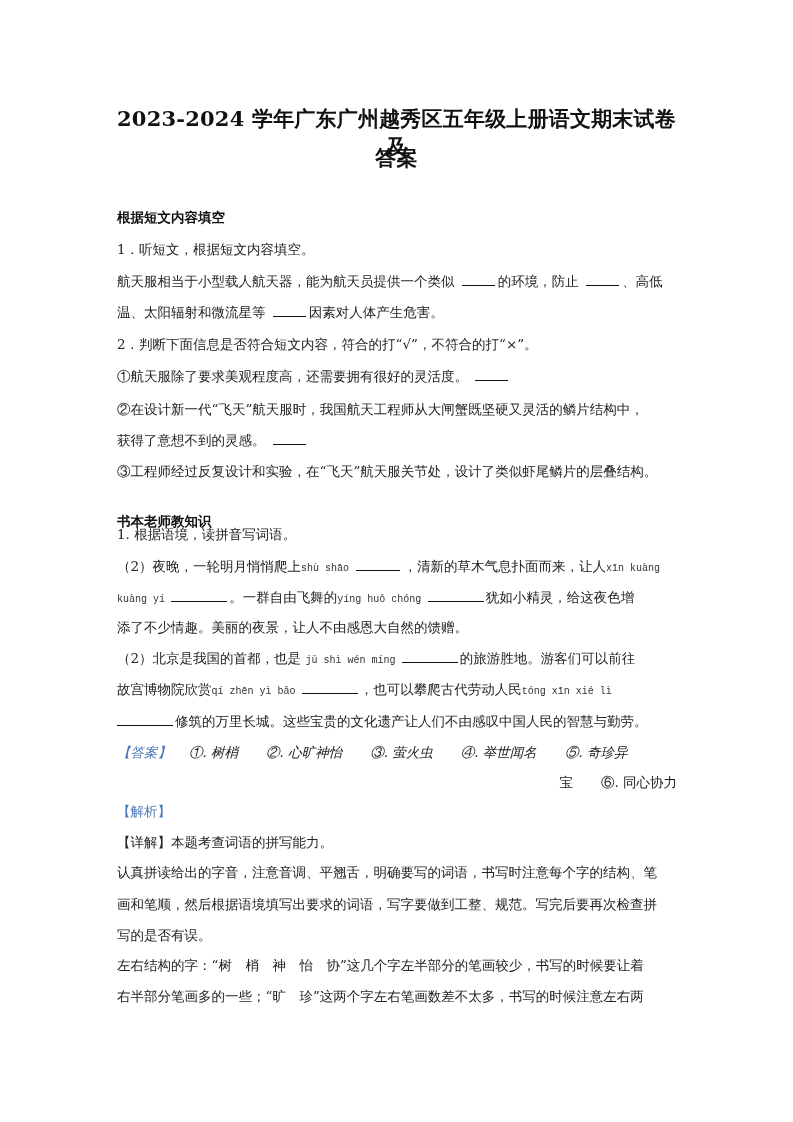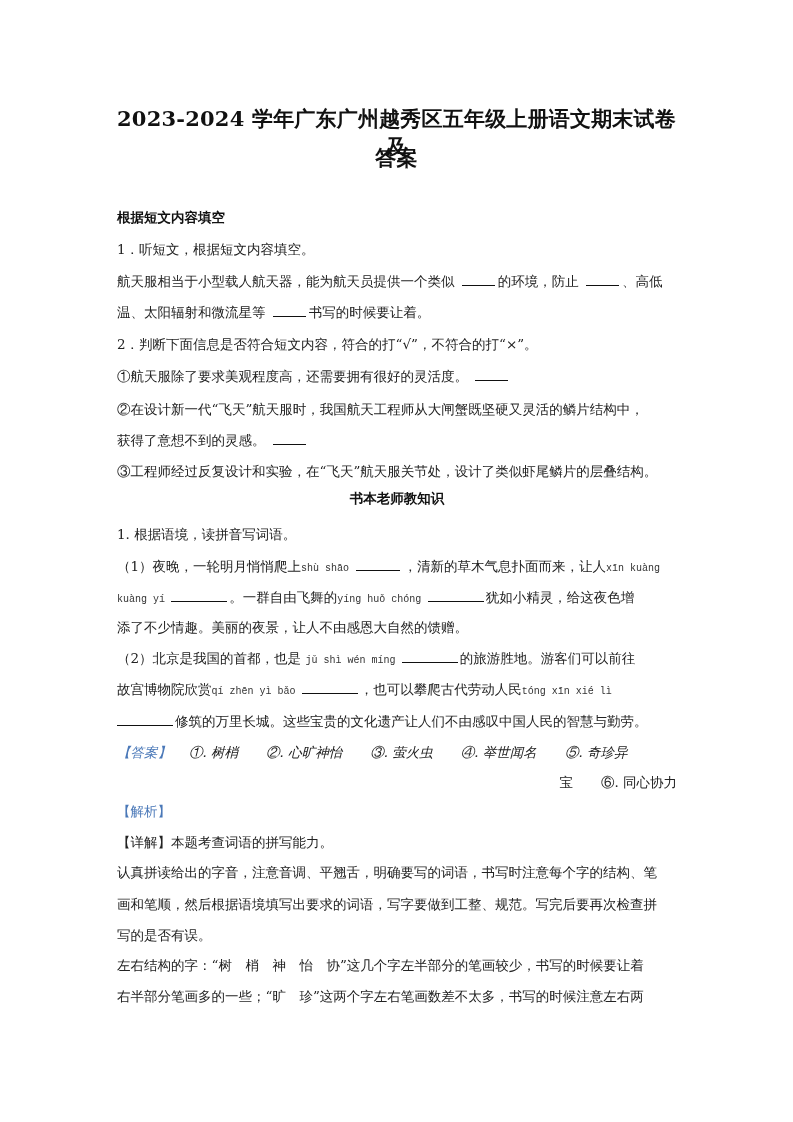--- a/index.html
+++ b/index.html
@@ -76,44 +76,44 @@
   <div class="line" style="top:239px;">1．听短文，根据短文内容填空。</div>
 
   <div class="line" style="top:271px;">
     <span>航天服相当于小型载人航天器，能为航天员提供一个类似</span>
     <span class="blank s"></span><span>的环境，防止</span>
     <span class="blank s"></span><span>、高低</span>
   </div>
 
   <div class="line" style="top:302px;">
     <span>温、太阳辐射和微流星等</span>
-    <span class="blank s"></span><span>书写的时候要让着。</span>
+    <span class="blank s"></span><span>因素对人体产生危害。</span>
   </div>
 
   <div class="line" style="top:334px;">2．判断下面信息是否符合短文内容，符合的打“√”，不符合的打“×”。</div>
 
   <div class="line" style="top:366px;">
     <span>①航天服除了要求美观程度高，还需要拥有很好的灵活度。</span>
     <span class="blank s"></span>
   </div>
 
   <div class="line" style="top:399px;">②在设计新一代“飞天”航天服时，我国航天工程师从大闸蟹既坚硬又灵活的鳞片结构中，</div>
   <div class="line" style="top:430px;">
     <span>获得了意想不到的灵感。</span>
     <span class="blank s"></span>
   </div>
 
   <div class="line" style="top:461px;">③工程师经过反复设计和实验，在“飞天”航天服关节处，设计了类似虾尾鳞片的层叠结构。</div>
 
-  <div class="line bold" style="top:488px;text-align:center;">书本老师教知识</div>
+  <div class="line bold" style="top:511px;">书本老师教知识</div>
 
   <div class="line" style="top:524px;">1. 根据语境，读拼音写词语。</div>
 
   <div class="line" style="top:556px;">
-    <span>（1）夜晚，一轮明月悄悄爬上</span><span class="pinyin">shù shāo</span>
+    <span>（2）夜晚，一轮明月悄悄爬上</span><span class="pinyin">shù shāo</span>
     <span class="blank m"></span><span>，清新的草木气息扑面而来，让人</span><span class="pinyin">xīn kuàng</span>
   </div>
 
   <div class="line" style="top:587px;">
     <span class="pinyin">kuàng yí</span>
     <span class="blank u"></span><span>。一群自由飞舞的</span><span class="pinyin">yíng huǒ chóng</span>
     <span class="blank u"></span><span>犹如小精灵，给这夜色增</span>
   </div>
 
   <div class="line" style="top:617px;">添了不少情趣。美丽的夜景，让人不由感恩大自然的馈赠。</div>

